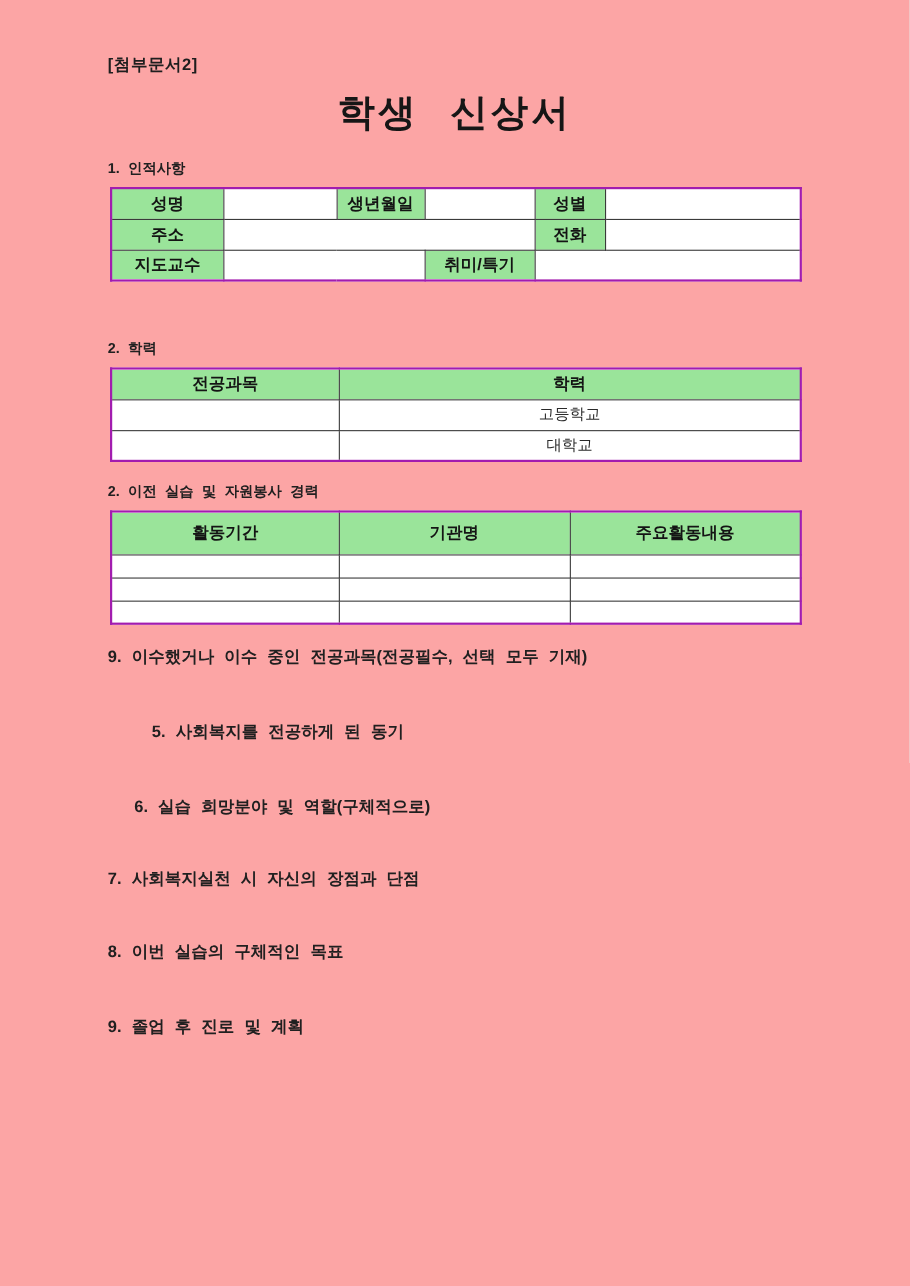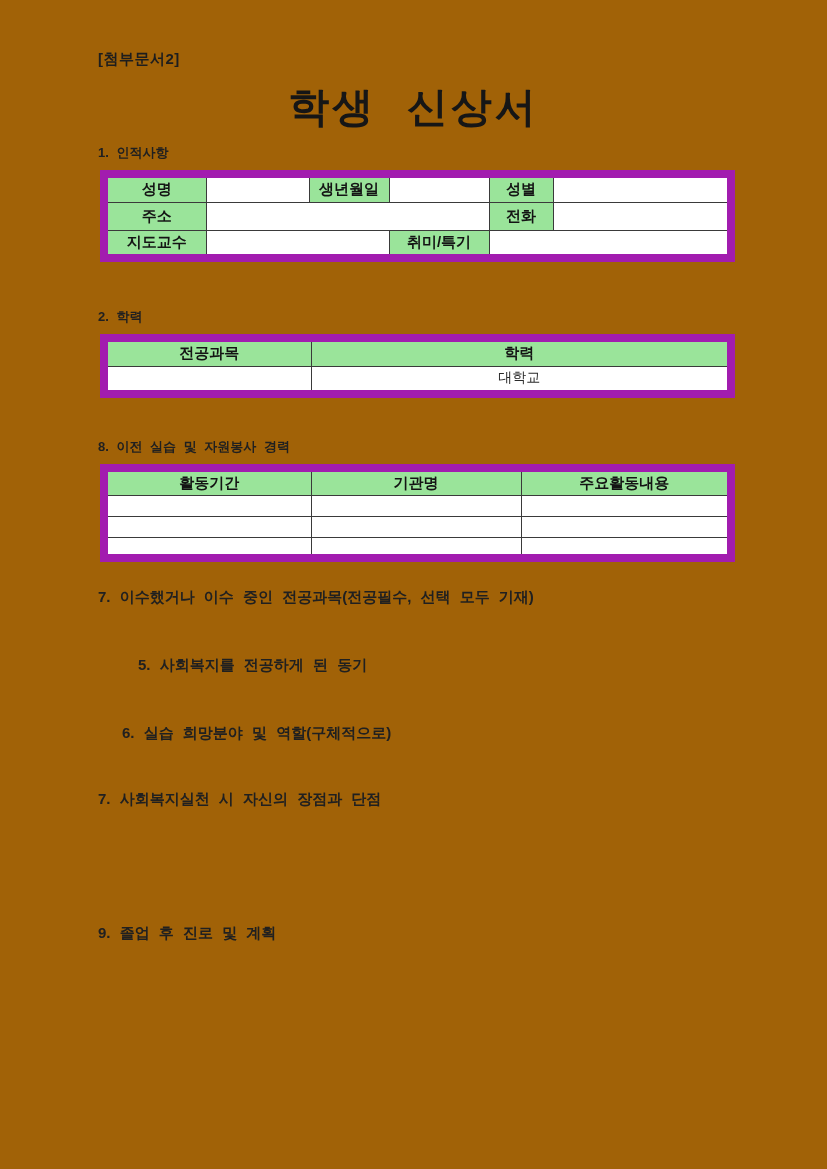--- a/index.html
+++ b/index.html
@@ -1,42 +1,42 @@
 <!DOCTYPE html>
 <html><head>
 <meta charset="utf-8">
 <style>
   html, body { margin: 0; padding: 0; background: #e8e8e8; }
   .page {
     position: relative;
     width: 827px;
     height: 1169px;
     margin: 0 auto;
-    background: #a16207;
+    background: #fca5a5;
     font-family: "Liberation Sans", "DejaVu Sans", sans-serif;
     color: #1e1e1e;
     overflow: hidden;
   }
 
   .attachment-label {
     position: absolute;
     left: 98px;
     top: 50px;
     font-size: 15px;
     font-weight: 600;
     letter-spacing: 0.5px;
   }
 
   .doc-title {
     position: absolute;
     left: 0;
     top: 80px;
     width: 100%;
     text-align: center;
-    font-size: 41px;
+    font-size: 34px;
     font-weight: bold;
     letter-spacing: 3px;
     word-spacing: 16px;
     color: #161616;
   }
 
   .section-heading {
     position: absolute;
     left: 98px;
     font-size: 13px;
@@ -60,21 +60,21 @@
   .q5 { top: 656px; margin-left: 40px; }
   .q6 { top: 724px; margin-left: 24px; }
   .q7 { top: 790px; }
   .q8 { top: 856px; }
   .q9 { top: 924px; }
 
   table {
     position: absolute;
     border-collapse: collapse;
     table-layout: fixed;
-    border: 8px solid #a21caf;
+    border: 2px solid #a21caf;
     background: #fff;
   }
   th, td {
     border: 1px solid #3a3a3a;
     padding: 0;
     overflow: hidden;
     white-space: nowrap;
   }
   th.g {
     background: #9ae49a;
@@ -90,21 +90,21 @@
     color: #2a2a2a;
   }
 
   .t-personal   { left: 100px; top: 170px; width: 627px; }
   .t-personal tr { height: 28px; }
 
   .t-education  { left: 100px; top: 334px; width: 627px; }
   .t-education tr { height: 28px; }
 
   .t-experience { left: 100px; top: 464px; width: 627px; }
-  .t-experience tr.hdr  { height: 27px; }
+  .t-experience tr.hdr  { height: 39px; }
   .t-experience tr.body { height: 21px; }
 
   td.aff { position: relative; }
   td.aff span {
     position: absolute;
     top: 50%;
     transform: translateY(-50%);
     font-size: 14px;
     color: #2a2a2a;
   }
@@ -164,26 +164,30 @@
       <col style="width:207px">
         <col style="width:420px">
     </colgroup>
     <tbody>
         <tr>
       <th class="g">전공과목</th>
       <th class="g">학력</th>
     </tr>
     <tr>
       <td class="plain"></td>
+      <td class="plain">고등학교</td>
+    </tr>
+    <tr>
+      <td class="plain"></td>
       <td class="plain">대학교</td>
     </tr>
   </tbody>
     </table>
 
-  <div class="section-heading h-experience">8. 이전 실습 및 자원봉사 경력</div>
+  <div class="section-heading h-experience">2. 이전 실습 및 자원봉사 경력</div>
 
   <table class="t-experience">
     <colgroup>
       <col style="width:207px">
         <col style="width:210px">
         <col style="width:210px">
     </colgroup>
     <tbody>
         <tr class="hdr">
       <th class="g">활동기간</th>
@@ -201,19 +205,20 @@
       <td class="plain"></td>
     </tr>
     <tr class="body">
       <td class="plain"></td>
       <td class="plain"></td>
       <td class="plain"></td>
     </tr>
   </tbody>
     </table>
 
-  <div class="question q4">7. 이수했거나 이수 중인 전공과목(전공필수, 선택 모두 기재)</div>
+  <div class="question q4">9. 이수했거나 이수 중인 전공과목(전공필수, 선택 모두 기재)</div>
   <div class="question q5">5. 사회복지를 전공하게 된 동기</div>
   <div class="question q6">6. 실습 희망분야 및 역할(구체적으로)</div>
   <div class="question q7">7. 사회복지실천 시 자신의 장점과 단점</div>
+  <div class="question q8">8. 이번 실습의 구체적인 목표</div>
   <div class="question q9">9. 졸업 후 진로 및 계획</div>
 
 </div>
 
 </body></html>

